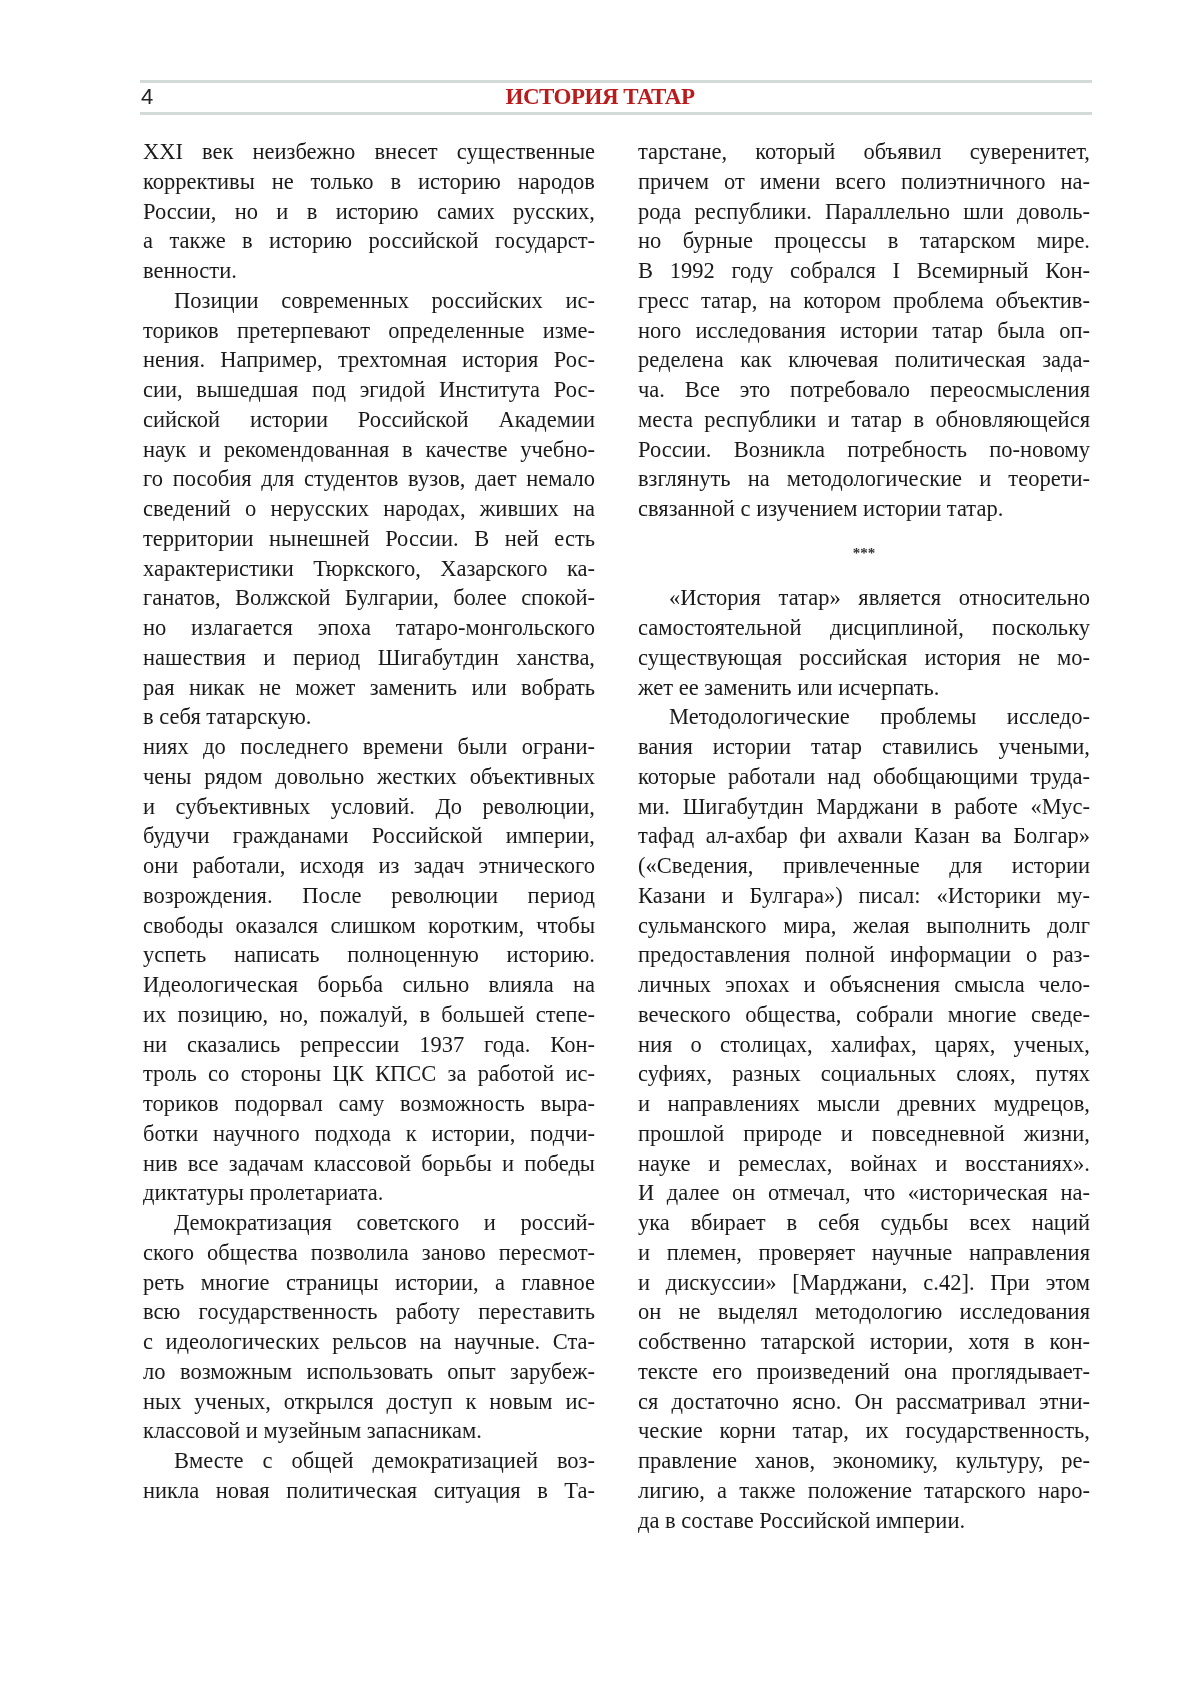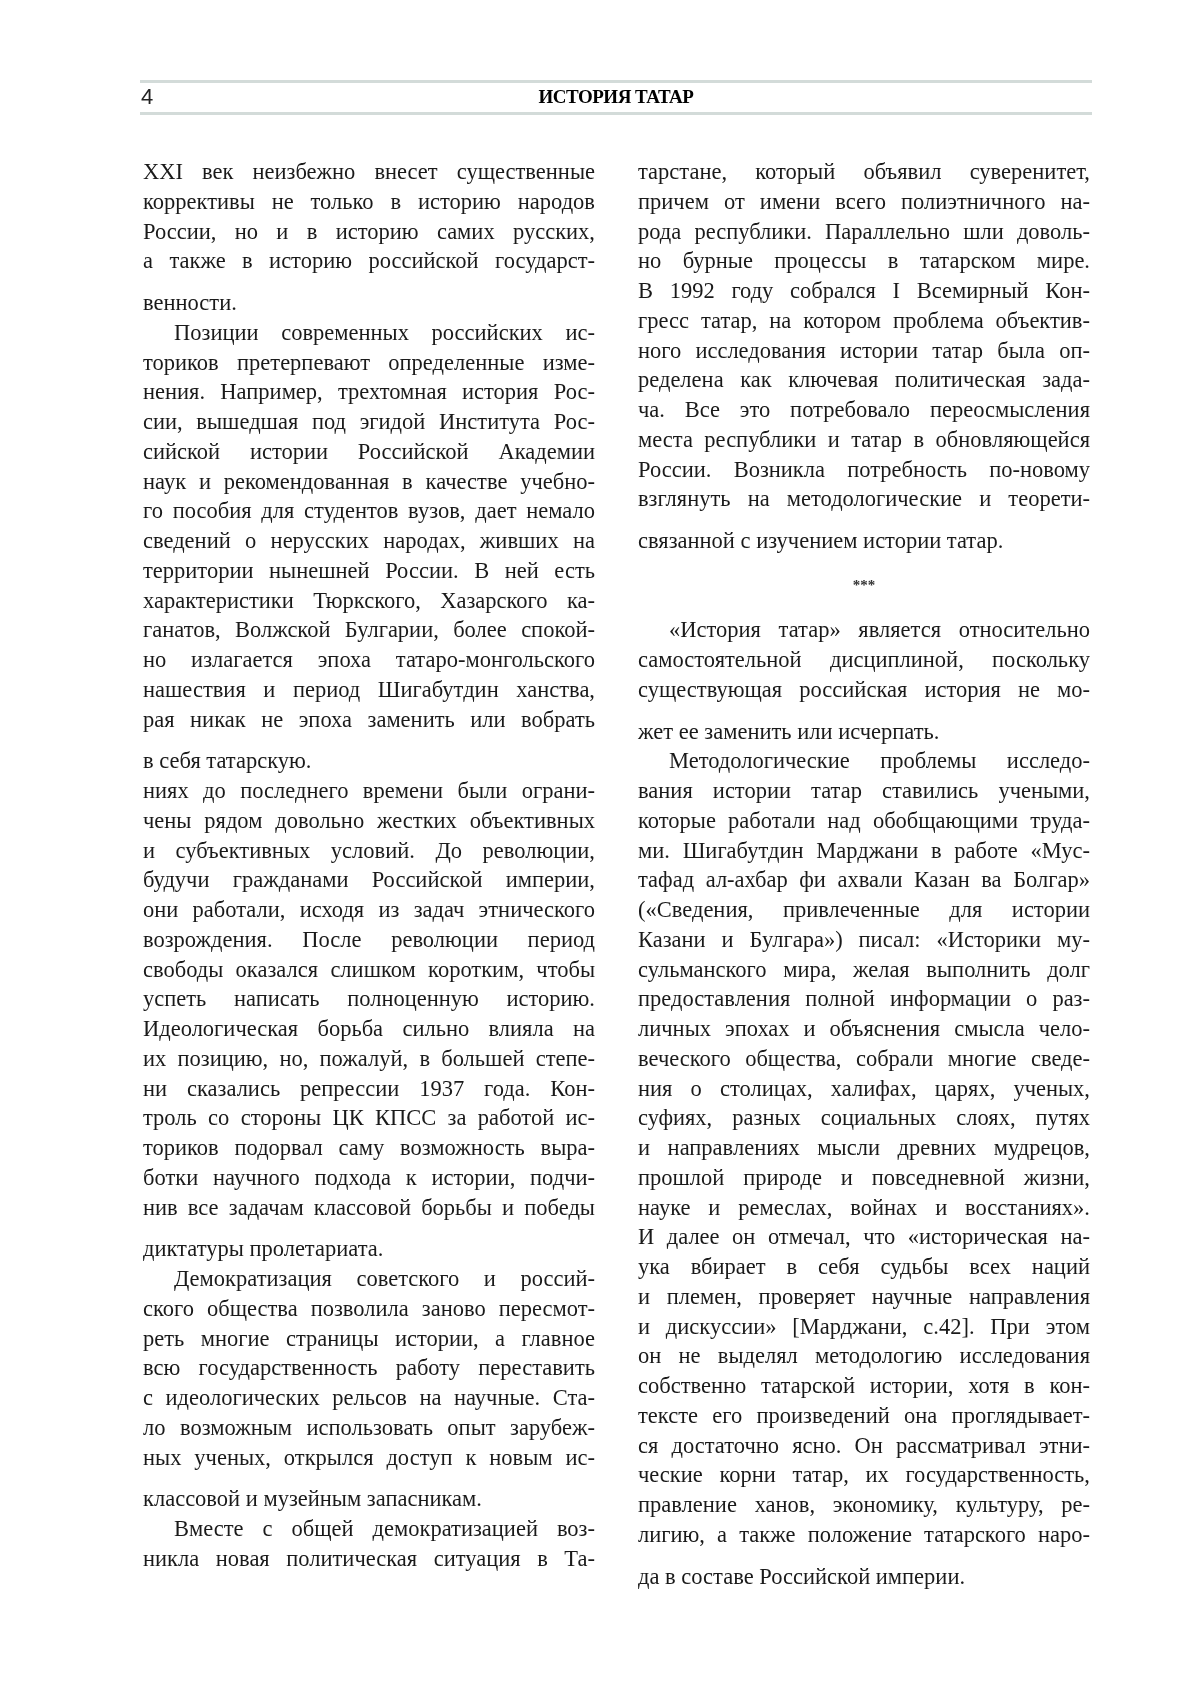--- a/index.html
+++ b/index.html
@@ -3,29 +3,29 @@
 <meta charset="utf-8">
 <style>
   html, body { margin: 0; padding: 0; background: #ffffff; }
   body { width: 1200px; height: 1688px; position: relative; overflow: hidden;
          font-family: "Liberation Serif", "DejaVu Serif", serif; color: #1a1a1a; }
   .rule { position: absolute; left: 140px; width: 952px; height: 3px; background: #d3dbd9; }
   .rule.top { top: 80px; }
   .rule.bottom { top: 112px; }
   .page-num { position: absolute; left: 141px; top: 84px; font-size: 22px; line-height: 26px;
               font-family: "Liberation Sans Narrow", "Liberation Sans", sans-serif; color: #222; }
-  .running-title { position: absolute; left: 140px; width: 952px; top: 84px; text-align: center;
-                   font-size: 19px; line-height: 26px; font-weight: bold; color: #000000;
+  .running-title { position: absolute; left: 124px; width: 952px; top: 84px; text-align: center;
+                   font-size: 23px; line-height: 26px; font-weight: bold; color: #b91c1c;
                    letter-spacing: -0.5px; }
-  .col { position: absolute; top: 157px; font-size: 22.5px; line-height: 29.75px; }
+  .col { position: absolute; top: 137px; font-size: 22.5px; line-height: 29.75px; }
   .col.left { left: 143px; width: 452px; }
   .col.right { left: 638px; width: 452px; }
   .ln { display: block; height: 29.75px; white-space: nowrap; text-align: justify;
         text-align-last: justify; overflow: visible; }
-  .ln.last { text-align-last: left; margin-top: 12px; }
+  .ln.last { text-align-last: left; }
   .ln.indent { padding-left: 31px; }
   .sep { display: block; height: 59.5px; text-align: center; font-size: 15px; line-height: 59.5px;
          font-weight: bold; color: #333; }
 </style>
 </head>
 <body>
 
 <div>
   <div class="rule top"></div>
   <div class="page-num">4</div>
@@ -44,21 +44,21 @@
       <span class="ln">сии, вышедшая под эгидой Института Рос-</span>
       <span class="ln">сийской истории Российской Академии</span>
       <span class="ln">наук и рекомендованная в качестве учебно-</span>
       <span class="ln">го пособия для студентов вузов, дает немало</span>
       <span class="ln">сведений о нерусских народах, живших на</span>
       <span class="ln">территории нынешней России. В ней есть</span>
       <span class="ln">характеристики Тюркского, Хазарского ка-</span>
       <span class="ln">ганатов, Волжской Булгарии, более спокой-</span>
       <span class="ln">но излагается эпоха татаро-монгольского</span>
       <span class="ln">нашествия и период Шигабутдин ханства,</span>
-      <span class="ln">рая никак не эпоха заменить или вобрать</span>
+      <span class="ln">рая никак не может заменить или вобрать</span>
       <span class="ln last">в себя татарскую.</span>
       <span class="ln">ниях до последнего времени были ограни-</span>
       <span class="ln">чены рядом довольно жестких объективных</span>
       <span class="ln">и субъективных условий. До революции,</span>
       <span class="ln">будучи гражданами Российской империи,</span>
       <span class="ln">они работали, исходя из задач этнического</span>
       <span class="ln">возрождения. После революции период</span>
       <span class="ln">свободы оказался слишком коротким, чтобы</span>
       <span class="ln">успеть написать полноценную историю.</span>
       <span class="ln">Идеологическая борьба сильно влияла на</span>

